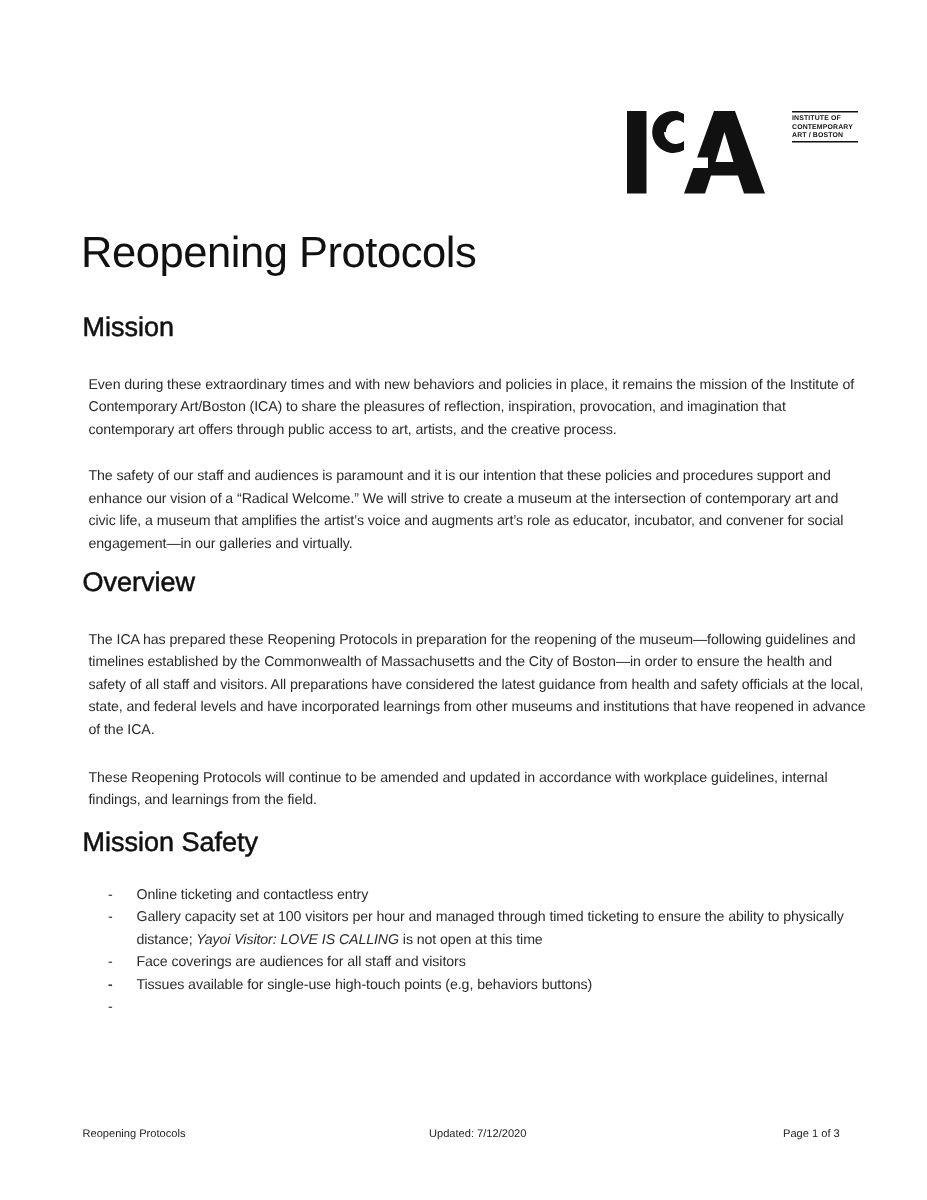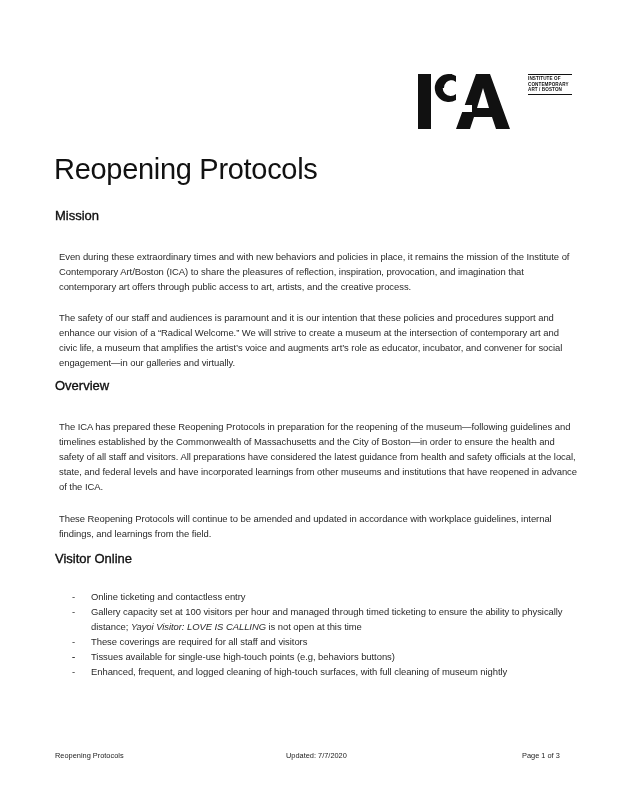--- a/index.html
+++ b/index.html
@@ -17,21 +17,21 @@
       font-size: 4.6px; line-height: 5.6px; letter-spacing: 0.1px; color: #111;
       border-top: 0.6px solid #111; border-bottom: 0.6px solid #111;
       padding: 1px 0; width: 44px;
     }
     .title {
       position: absolute; left: 54px; top: 153px; margin: 0;
       font-size: 29px; font-weight: normal; letter-spacing: -0.3px; color: #111;
     }
     h2 {
       position: absolute; left: 55px; margin: 0;
-      font-size: 13px; font-weight: normal; color: #111;
+      font-size: 18px; font-weight: normal; color: #111;
       -webkit-text-stroke: 0.35px #111;
     }
     .para {
       position: absolute; left: 55px; width: 520px; margin: 4px;
       font-size: 9.45px; line-height: 15.1px; color: #2a2a2a; letter-spacing: -0.05px;
     }
     .bullets {
       position: absolute; left: 55px; top: 589px; width: 530px;
       margin: 0; padding: 0; list-style: none;
       font-size: 9.45px; line-height: 15.1px; color: #2a2a2a; letter-spacing: -0.05px;
@@ -67,42 +67,41 @@
 <h1 class="title">Reopening Protocols</h1>
 
 <h2 style="top:208px">Mission</h2>
 <p class="para" style="top:245px">Even during these extraordinary times and with new behaviors and policies in place, it remains the mission of the Institute of Contemporary Art/Boston (ICA) to share the pleasures of reflection, inspiration, provocation, and imagination that contemporary art offers through public access to art, artists, and the creative process.</p>
 <p class="para" style="top:306px">The safety of our staff and audiences is paramount and it is our intention that these policies and procedures support and enhance our vision of a “Radical Welcome.” We will strive to create a museum at the intersection of contemporary art and civic life, a museum that amplifies the artist’s voice and augments art’s role as educator, incubator, and convener for social engagement—in our galleries and virtually.</p>
 
 <h2 style="top:378px">Overview</h2>
 <p class="para" style="top:415px">The ICA has prepared these Reopening Protocols in preparation for the reopening of the museum—following guidelines and timelines established by the Commonwealth of Massachusetts and the City of Boston—in order to ensure the health and safety of all staff and visitors. All preparations have considered the latest guidance from health and safety officials at the local, state, and federal levels and have incorporated learnings from other museums and institutions that have reopened in advance of the ICA.</p>
 <p class="para" style="top:507px">These Reopening Protocols will continue to be amended and updated in accordance with workplace guidelines, internal findings, and learnings from the field.</p>
 
-<h2 style="top:551px">Visitor Online</h2>
+<h2 style="top:551px">Mission Safety</h2>
 <ul class="bullets">
   <li>
     <span class="dash">-</span>
     <span>Online ticketing and contactless entry</span>
   </li>
   <li>
     <span class="dash">-</span>
     <span>Gallery capacity set at 100 visitors per hour and managed through timed ticketing to ensure the ability to physically distance; </span><em>Yayoi Visitor: LOVE IS CALLING</em><span> is not open at this time</span>
   </li>
   <li>
     <span class="dash">-</span>
-    <span>These coverings are required for all staff and visitors</span>
+    <span>Face coverings are audiences for all staff and visitors</span>
   </li>
   <li>
     <span class="dash">-</span>
   </li>
   <li>
     <span class="dash">-</span>
     <span>Tissues available for single-use high-touch points (e.g, behaviors buttons)</span>
   </li>
   <li>
     <span class="dash">-</span>
-    <span>Enhanced, frequent, and logged cleaning of high-touch surfaces, with full cleaning of museum nightly</span>
   </li>
 </ul>
 
 <div class="footer" style="left:55px">Reopening Protocols</div>
-<div class="footer" style="left:286px">Updated: 7/7/2020</div>
+<div class="footer" style="left:286px">Updated: 7/12/2020</div>
 <div class="footer" style="left:522px">Page 1 of 3</div>
 
 </body></html>

